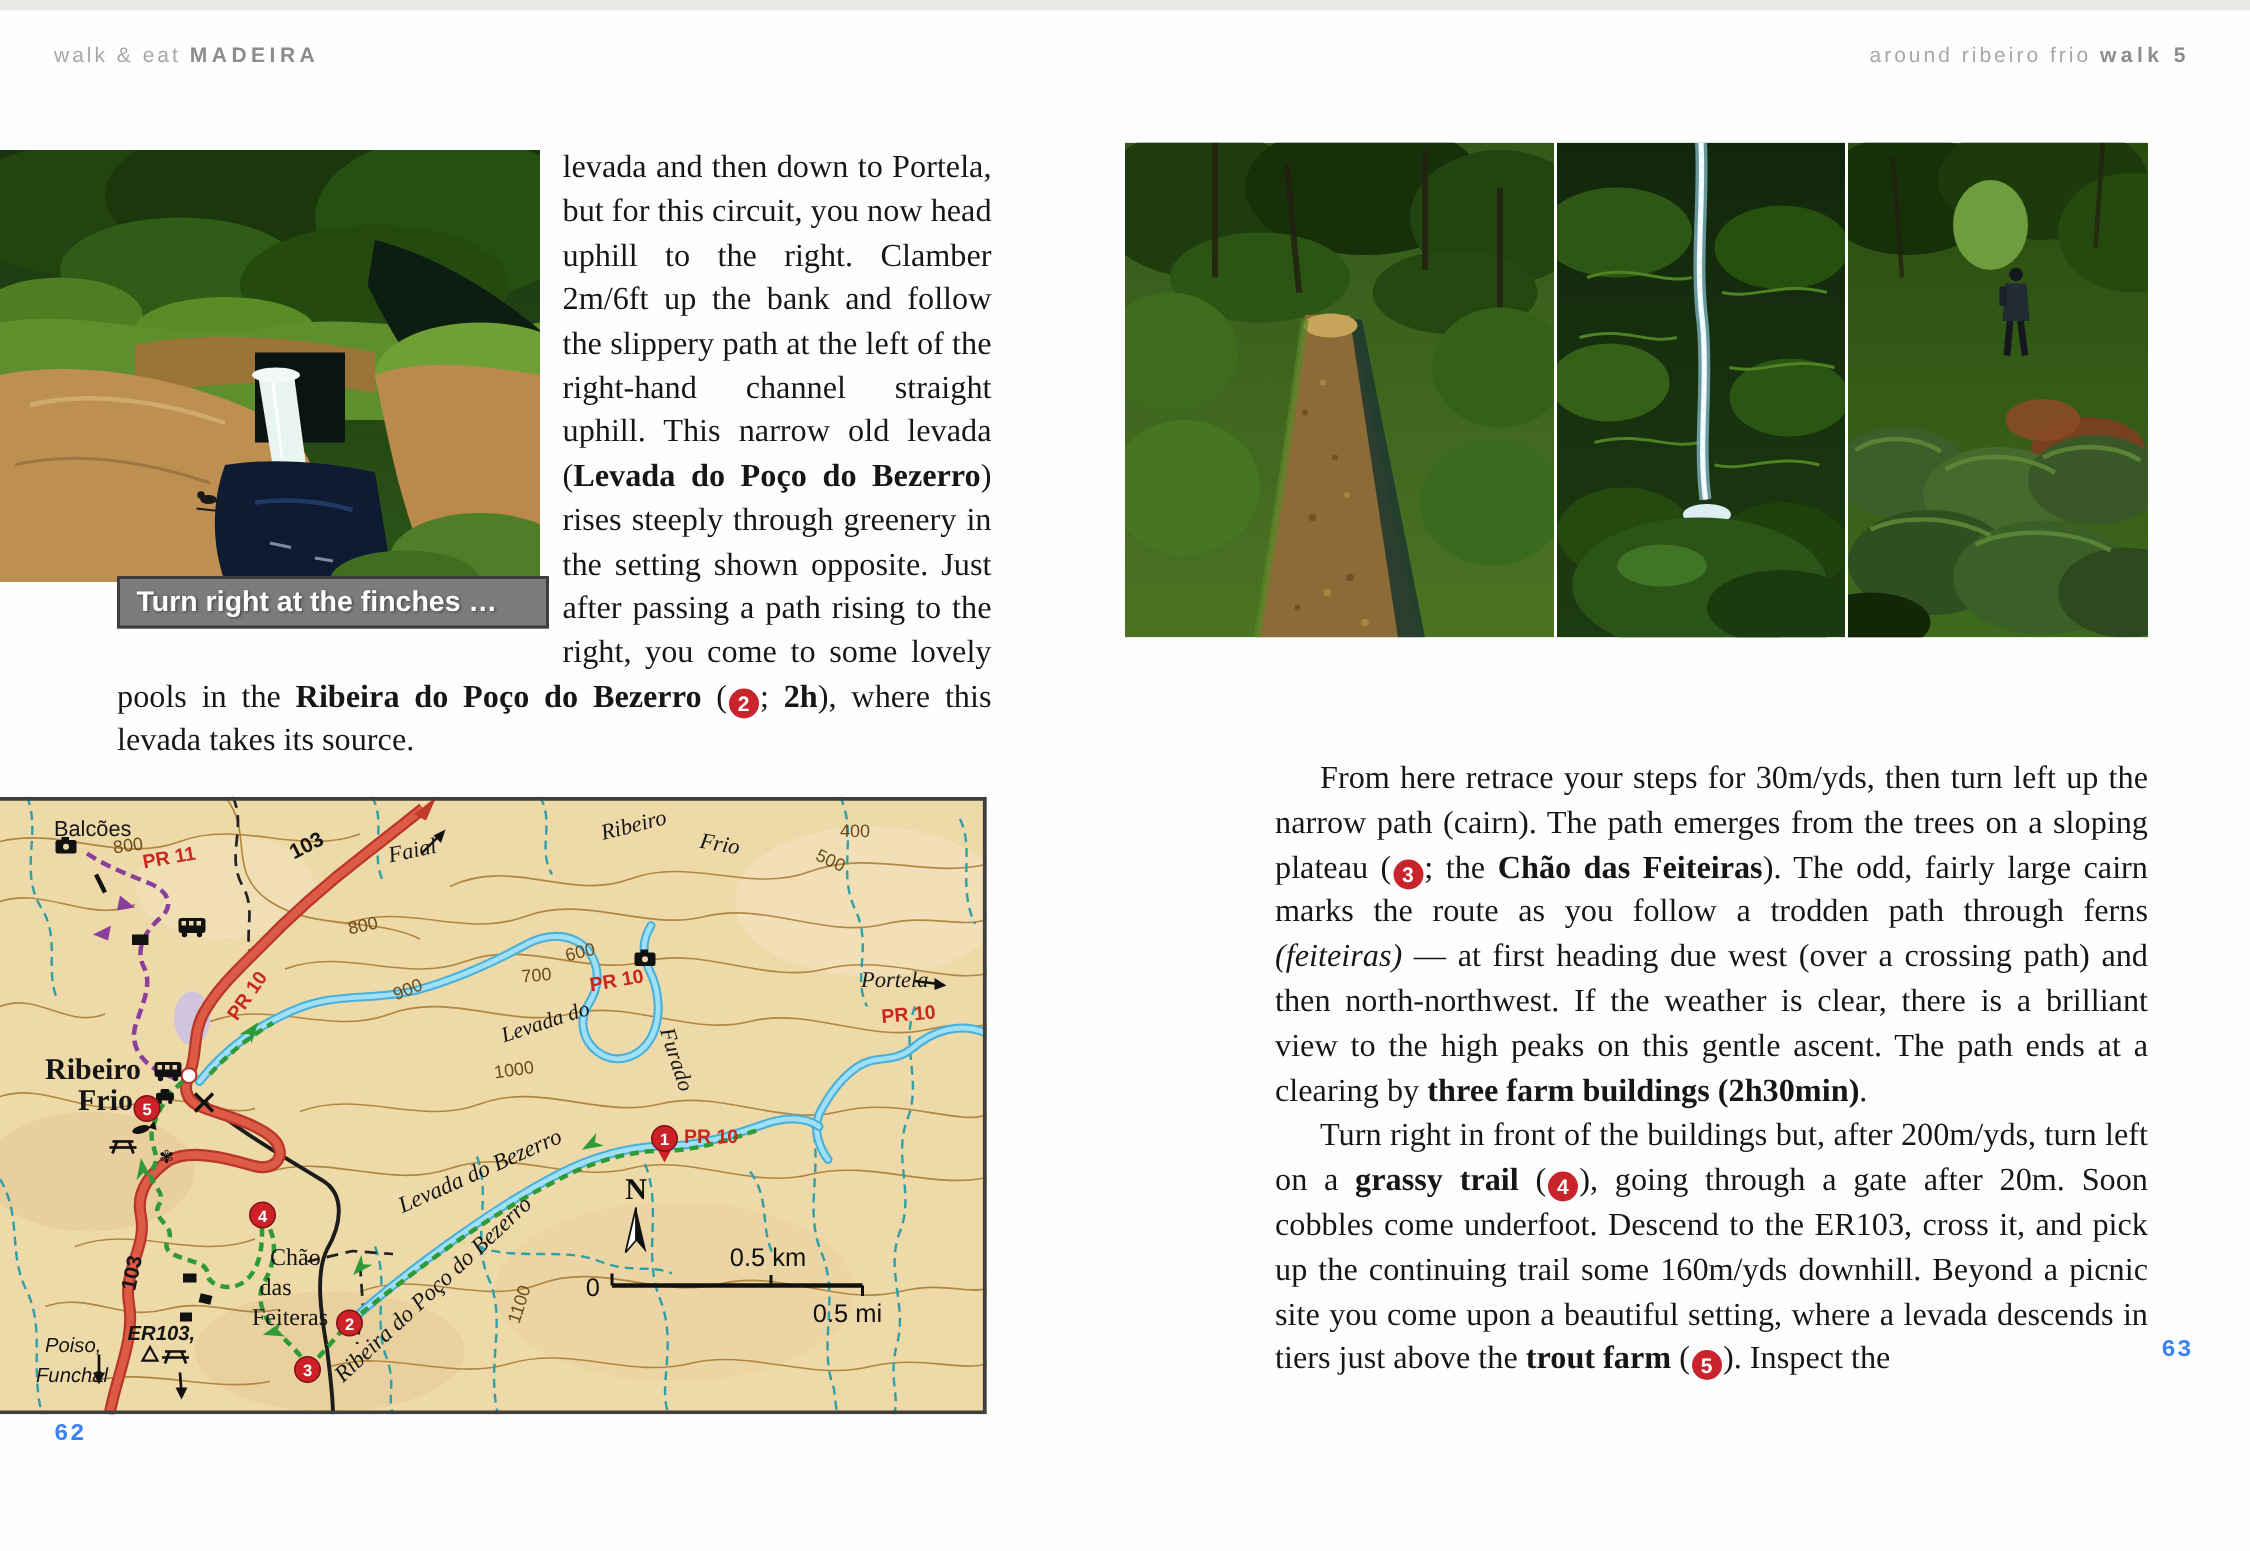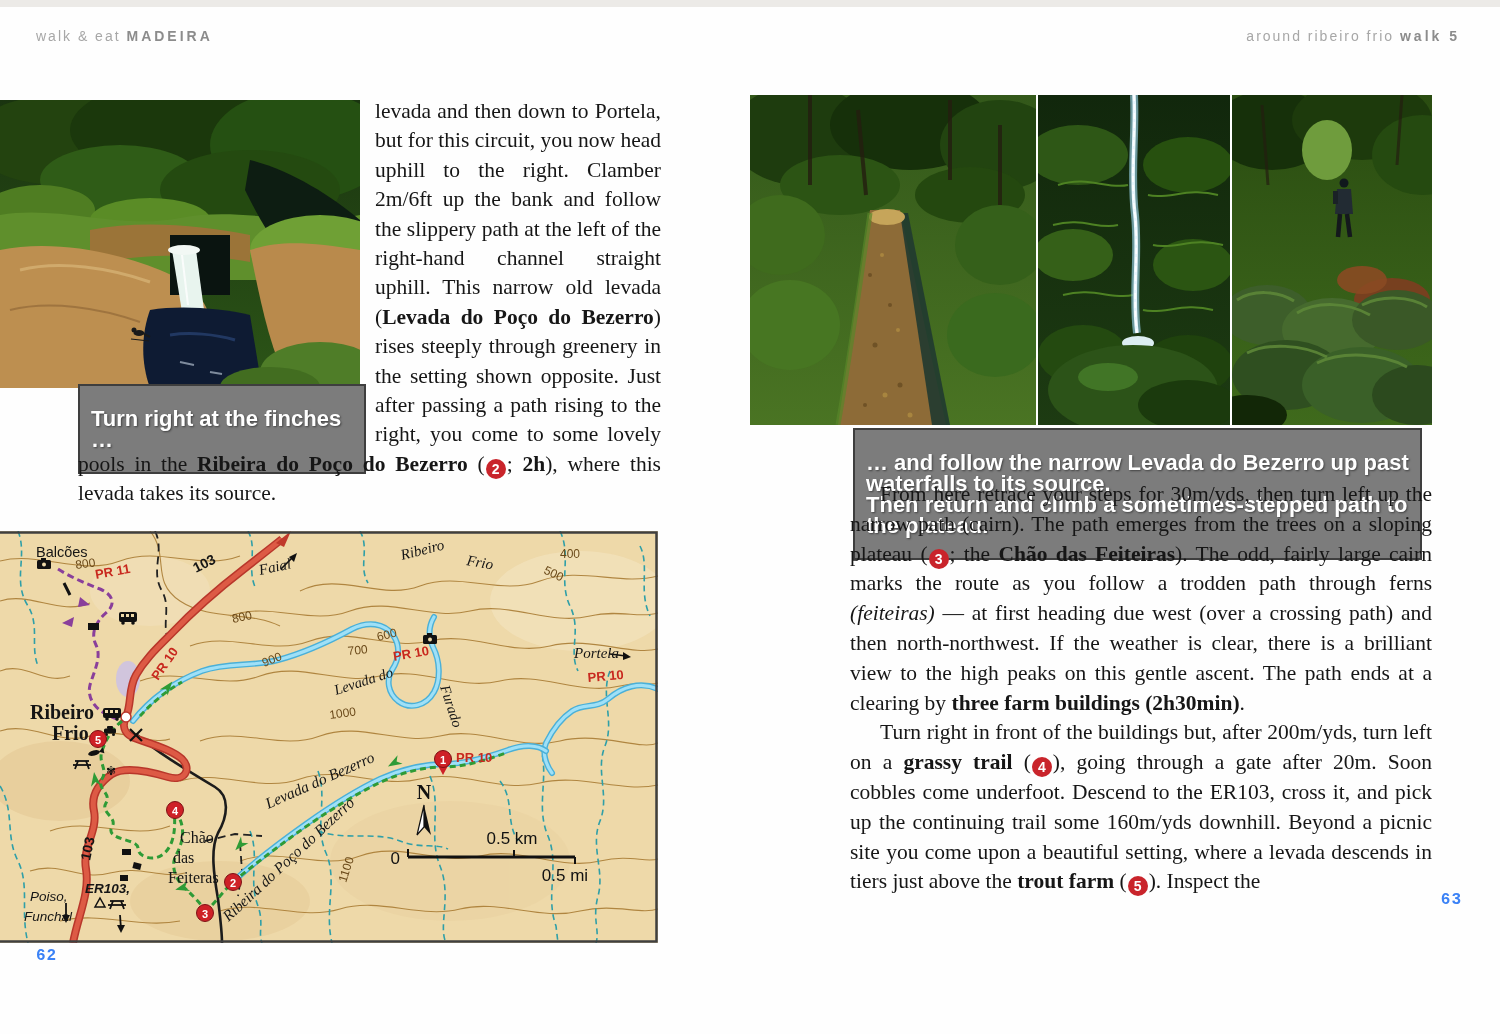--- a/index.html
+++ b/index.html
@@ -10,22 +10,22 @@
   .hdr{position:absolute;top:28px;font-family:"Liberation Sans",sans-serif;font-size:14px;
        color:#a7a7a7;letter-spacing:2px;white-space:nowrap;}
   .hdr .bold{color:#8c8c8c;font-weight:bold;letter-spacing:3px;}
   #hdr-left{left:36px;}
   #hdr-right{right:40px;text-align:center;}
   
   .photo{position:absolute;overflow:hidden;}
   .photo svg{display:block;}
   
   .cap{position:absolute;background:#7c7c7c;border:2px solid #3e3e3e;color:#fff;
-       font-family:"Liberation Sans",sans-serif;font-weight:bold;font-size:22px;line-height:21px;
-       padding:22px 11px;text-shadow:1px 1px 2px rgba(20,20,20,.55);}
+       font-family:"Liberation Sans",sans-serif;font-weight:bold;font-size:19px;line-height:21px;
+       padding:5px 11px;text-shadow:1px 1px 2px rgba(20,20,20,.55);}
   
   .bodytext{position:absolute;font-size:21.5px;line-height:29.4px;text-align:justify;color:#161616;}
   .bodytext p{margin:0;}
   .indent{text-indent:30px;}
   .photo-spacer{float:left;width:297px;height:352px;}
   .b{font-weight:bold;margin-top:41px;}
   .i{font-style:italic;}
   .wp{display:inline-block;width:20px;height:20px;border-radius:50%;background:#c9242b;color:#fff;
       font-family:"Liberation Sans",sans-serif;font-weight:bold;font-size:14px;line-height:20px;
       text-align:center;vertical-align:-3px;margin:0 1px;text-indent:0;}
@@ -476,24 +476,20 @@
         <path d="M5,205 C20,195 45,195 62,206"></path>
           <path d="M65,218 C85,206 115,207 138,220"></path>
         <path d="M130,210 C150,200 178,201 195,212"></path>
           <path d="M15,258 C35,248 70,249 95,262"></path>
         <path d="M85,268 C110,256 150,258 175,272"></path>
       </g>
       <ellipse cx="15" cy="320" rx="40" ry="20" fill="#122707"></ellipse>
     </svg>
   </div>
 
-  <div class="cap" style="left:853px;top:428px;width:543px;">
-    <div>… and follow the narrow Levada do Bezerro up past waterfalls to its source.</div>
-    <div>Then return and climb a sometimes-stepped path to the plateau.</div>
-  </div>
-
-  <div class="bodytext" style="left:850px;top:480px;width:582px;line-height:29.8px;">
+
+  <div class="bodytext" style="left:850px;top:504px;width:582px;line-height:29.8px;">
     <p class="indent"><span>From here retrace your steps for 30m/yds, then turn left up the narrow path (cairn). The path emerges from the trees on a sloping plateau (</span><span class="wp">3</span><span>; the </span><span class="b">Chão das Feiteiras</span><span>). The odd, fairly large cairn marks the route as you follow a trodden path through ferns </span><span class="i">(feiteiras)</span><span> — at first heading due west (over a crossing path) and then north-northwest. If the weather is clear, there is a brilliant view to the high peaks on this gentle ascent. The path ends at a clearing by </span><span class="b">three farm buildings (2h30min)</span><span>.</span></p>
     <p class="indent"><span>Turn right in front of the buildings but, after 200m/yds, turn left on a </span><span class="b">grassy trail</span><span> (</span><span class="wp">4</span><span>), going through a gate after 20m. Soon cobbles come underfoot. Descend to the ER103, cross it, and pick up the continuing trail some 160m/yds downhill. Beyond a picnic site you come upon a beautiful setting, where a levada descends in tiers just above the </span><span class="b">trout farm</span><span> (</span><span class="wp">5</span><span>). Inspect the</span></p>
   </div>
 
   <div class="pagenum" style="left:1410px;top:891px;width:52px;text-align:right;">63</div>
 </div>
 
 </body></html>

